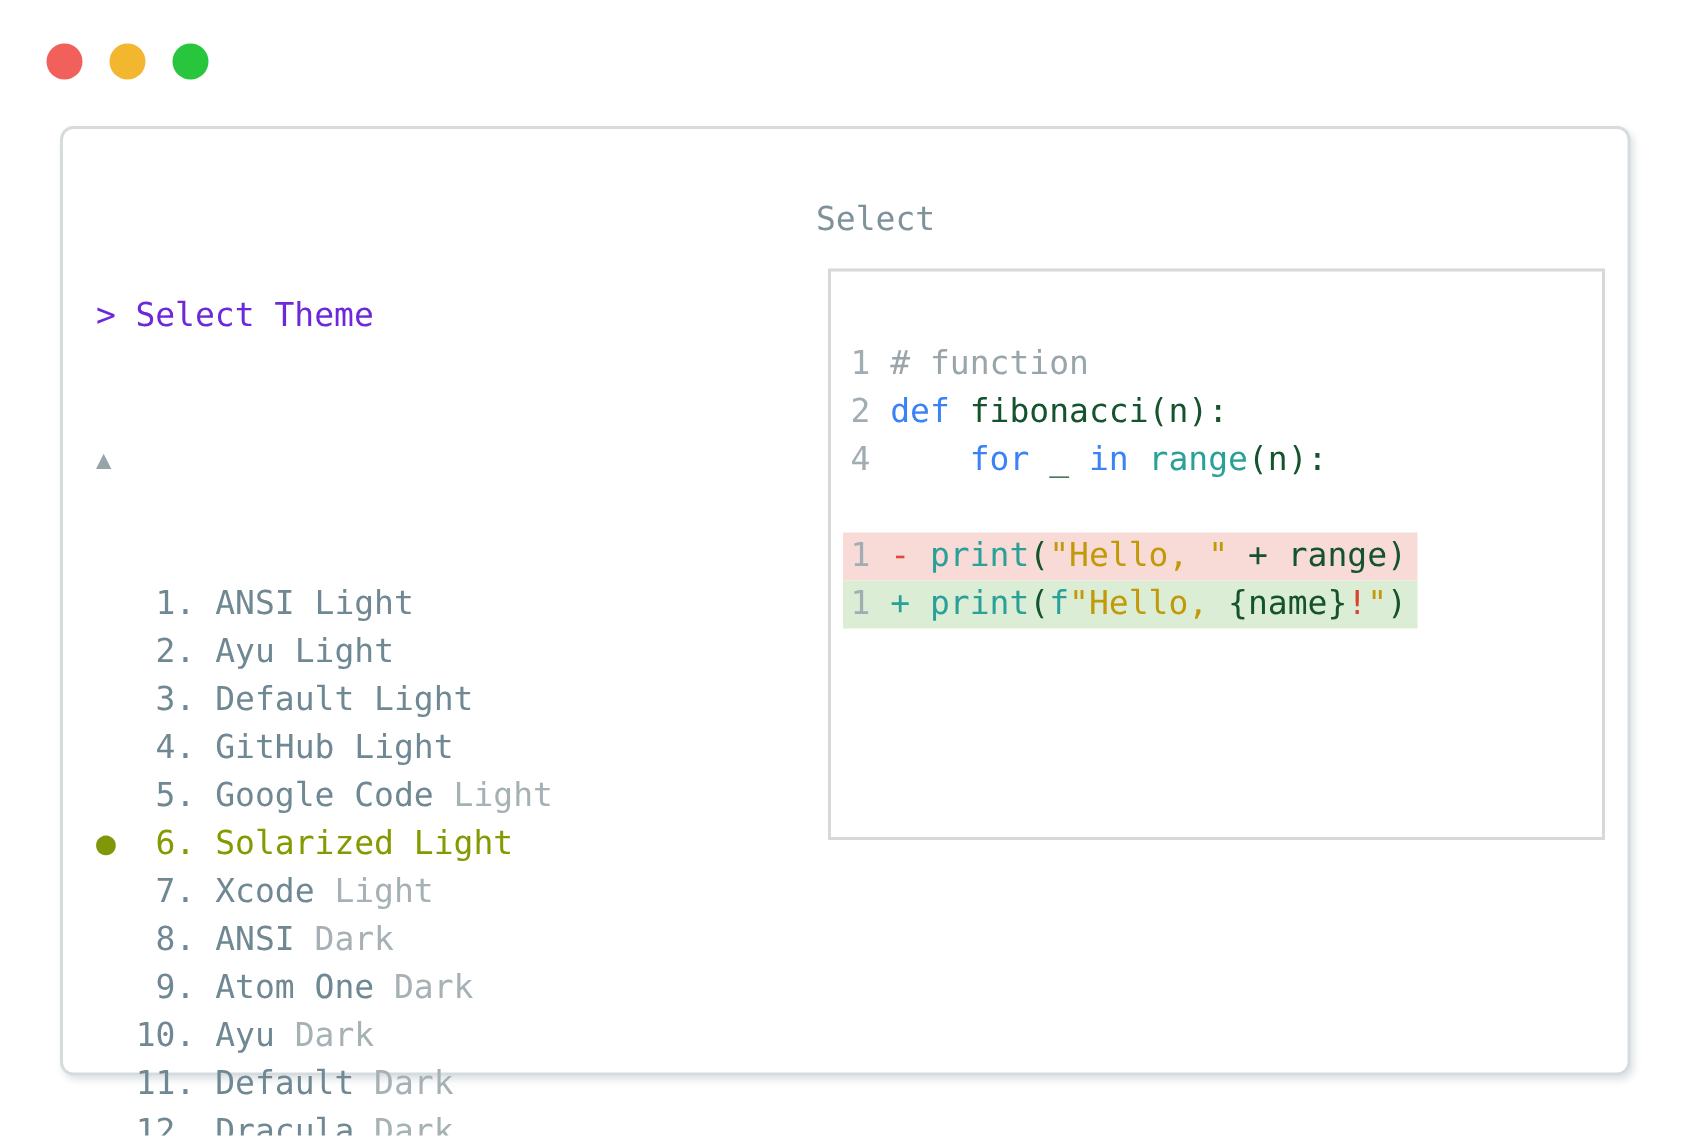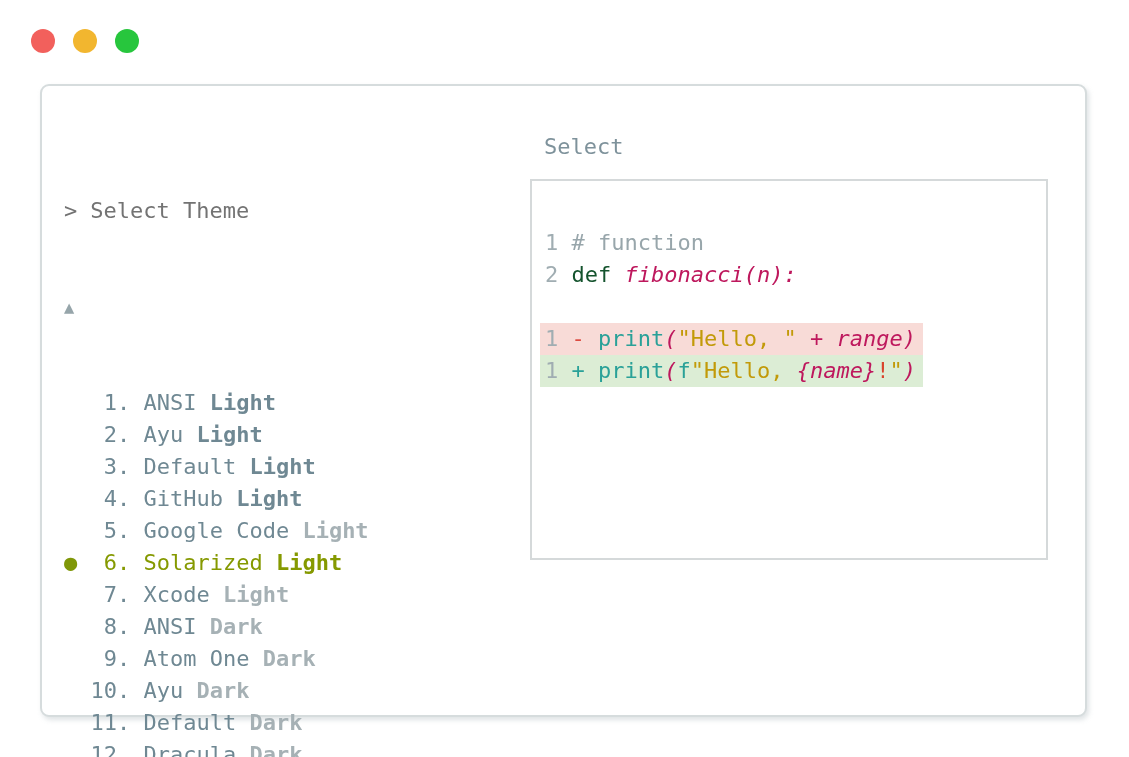--- a/index.html
+++ b/index.html
@@ -10,46 +10,46 @@
   
   .lights{position:absolute;left:31px;top:29px;display:flex;gap:18px;}
   .light{width:24px;height:24px;border-radius:50%;display:inline-block;}
   
   .card{
     position:absolute;left:40px;top:84px;width:1047px;height:633px;
     background:#ffffff;border:2px solid #d6dcdd;border-radius:9px;
     box-sizing:border-box;box-shadow:2px 3px 5px rgba(140,155,160,0.28);
   }
   .leftcol{position:absolute;left:22px;top:45px;font-size:22px;line-height:32px;white-space:pre;}
-  .promptline{color:#737373;}
+  .promptline{color:#6d28d9;}
   .promptline .caret{margin-right:13px;}
   .arrow{font-size:17px;line-height:32px;height:32px;}
   .arrow.up{color:#96a5aa;}
   .trow{display:flex;line-height:32px;height:32px;}
   .bullet{width:2ch;color:#7f9708;}
   .num{width:3ch;text-align:right;color:#6f8893;}
   .tname{margin-left:1ch;color:#6f8893;}
-  .tvar{margin-left:1ch;color:#6f8893;font-weight:bold;}
+  .tvar{margin-left:1ch;color:#6f8893;}
   .tvar.dim{color:#a6b1b5;}
   .trow.sel .num,.trow.sel .tname,.trow.sel .tvar{color:#859900;}
   
   .preview-label{position:absolute;left:502px;top:45px;font-size:22px;line-height:32px;color:#7e929b;}
   .preview-box{
-    position:absolute;left:488px;top:93px;width:518px;height:381px;
+    position:absolute;left:510px;top:93px;width:518px;height:381px;
     border:2px solid #d5d9da;box-sizing:border-box;background:#ffffff;
   }
   .code{padding:46px 0 0 13px;font-size:22px;line-height:32px;}
   .cline{height:32px;white-space:pre;}
   .dbg{display:inline-block;margin-left:-5px;padding:0 7px 0 5px;}
   .dbg.removed{background:#f8dbd7;}
   .dbg.added{background:#dcedd5;}
   .tk-ln{color:#a0adb2;}
   .tk-cm{color:#98a6ab;}
-  .tk-kw{color:#14532d;}
-  .tk-tx{color:#be185d;font-style:italic;}
+  .tk-kw{color:#3b82f6;}
+  .tk-tx{color:#14532d;}
   .tk-nm{color:#859900;}
   .tk-fn{color:#2aa198;}
   .tk-st{color:#c29a09;}
   .tk-mi{color:#dc4b40;}
   .tk-pls{color:#2aa198;}
   .tk-bang{color:#d9432c;}
 </style>
 </head>
 <body>
 
@@ -68,19 +68,20 @@
     
     
   </div>
 
   <div class="preview-label">Select</div>
 
   <div class="preview-box">
     <div class="code">
         <div class="cline"><span class="tk-ln">1</span><span class="tk-tx"> </span><span class="tk-cm"># function</span></div>
         <div class="cline"><span class="tk-ln">2</span><span class="tk-tx"> </span><span class="tk-kw">def</span><span class="tk-tx"> fibonacci(n):</span></div>
+        <div class="cline"><span class="tk-ln">4</span><span class="tk-tx"> </span><span class="tk-tx">    </span><span class="tk-kw">for</span><span class="tk-tx"> _ </span><span class="tk-kw">in</span><span class="tk-tx"> </span><span class="tk-fn">range</span><span class="tk-tx">(n):</span></div>
         <div class="cline">&nbsp;</div>
         <div class="cline"><span class="dbg removed"><span class="tk-ln">1</span><span class="tk-tx"> </span><span class="tk-mi">-</span><span class="tk-tx"> </span><span class="tk-fn">print</span><span class="tk-tx">(</span><span class="tk-st">"Hello, "</span><span class="tk-tx"> + range)</span></span></div>
         <div class="cline"><span class="dbg added"><span class="tk-ln">1</span><span class="tk-tx"> </span><span class="tk-pls">+</span><span class="tk-tx"> </span><span class="tk-fn">print</span><span class="tk-tx">(</span><span class="tk-fn">f</span><span class="tk-st">"Hello, </span><span class="tk-tx">{name}</span><span class="tk-bang">!</span><span class="tk-st">"</span><span class="tk-tx">)</span></span></div>
       </div>
   </div>
 
 </div>
 
 </body></html>

